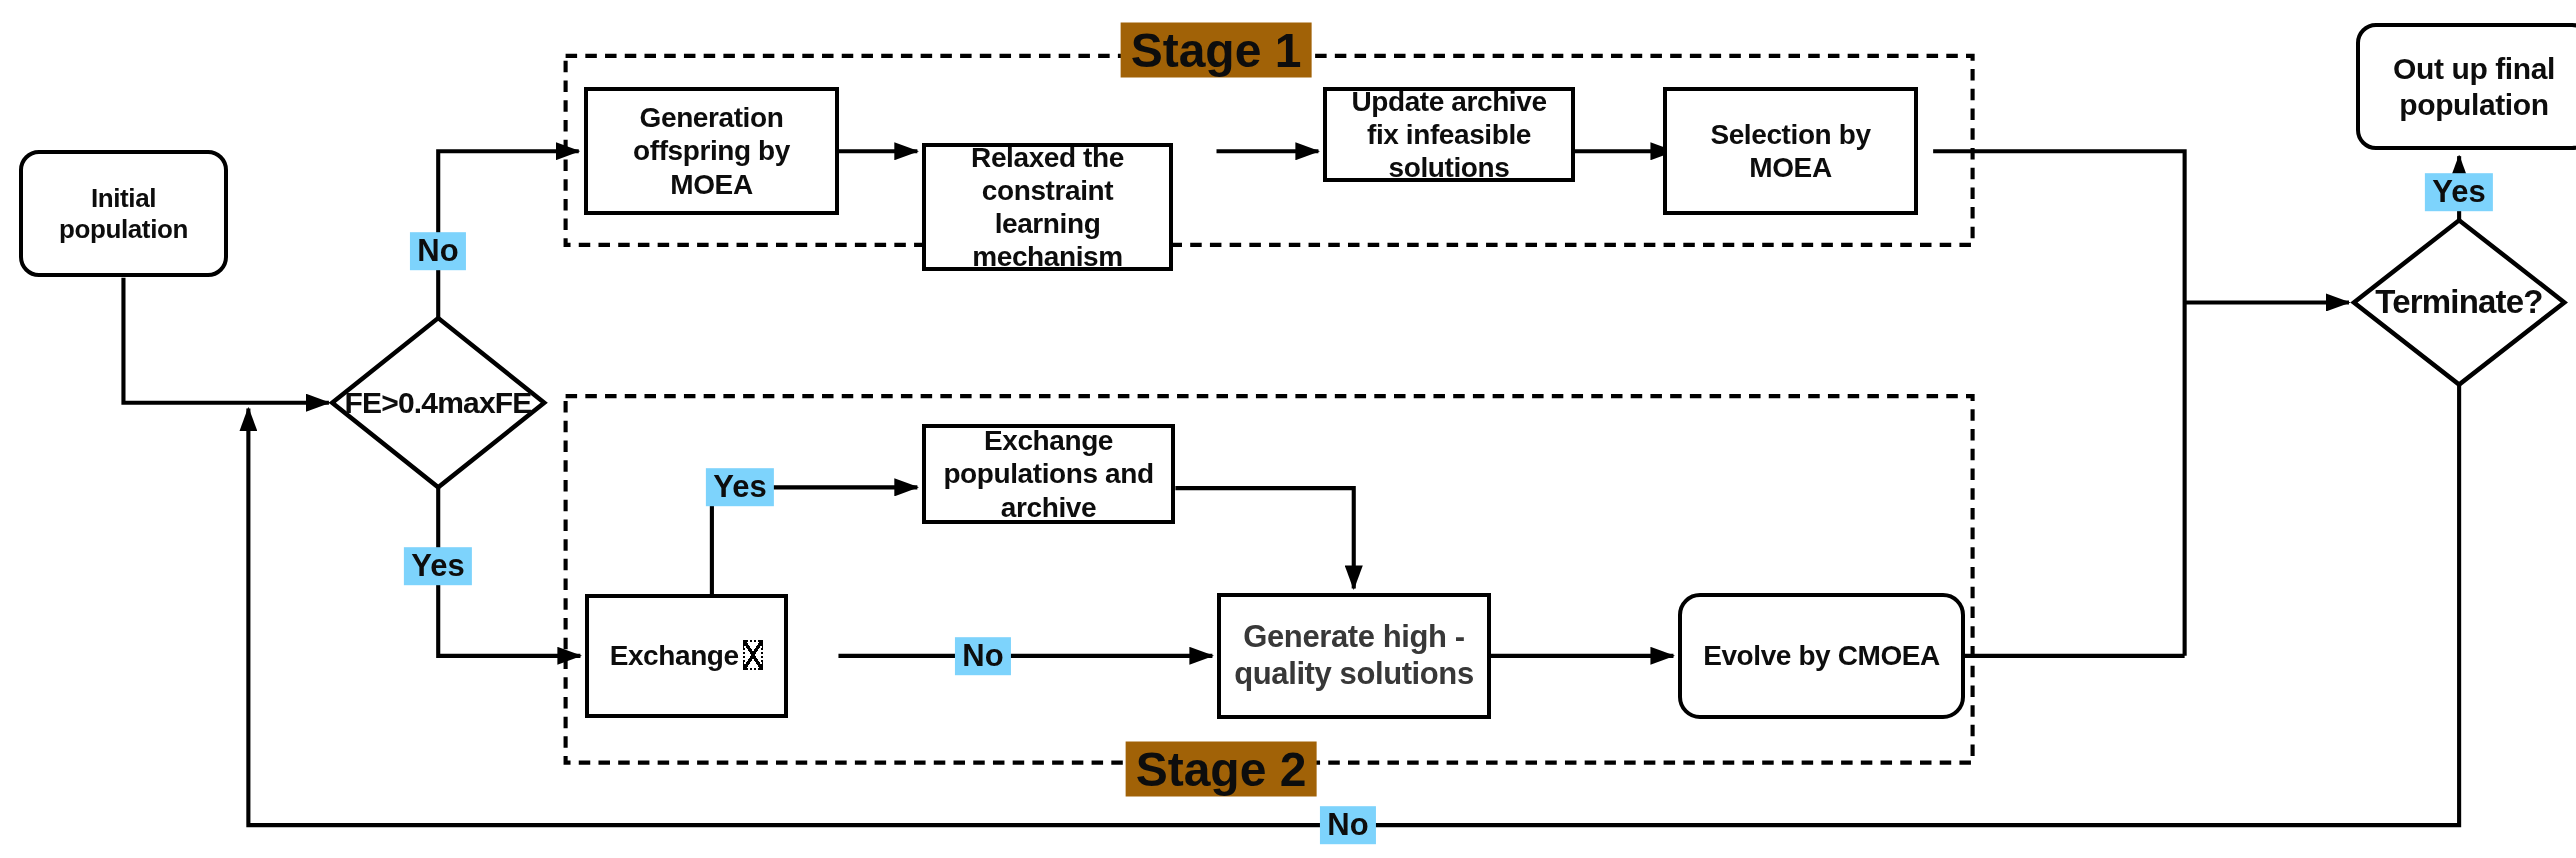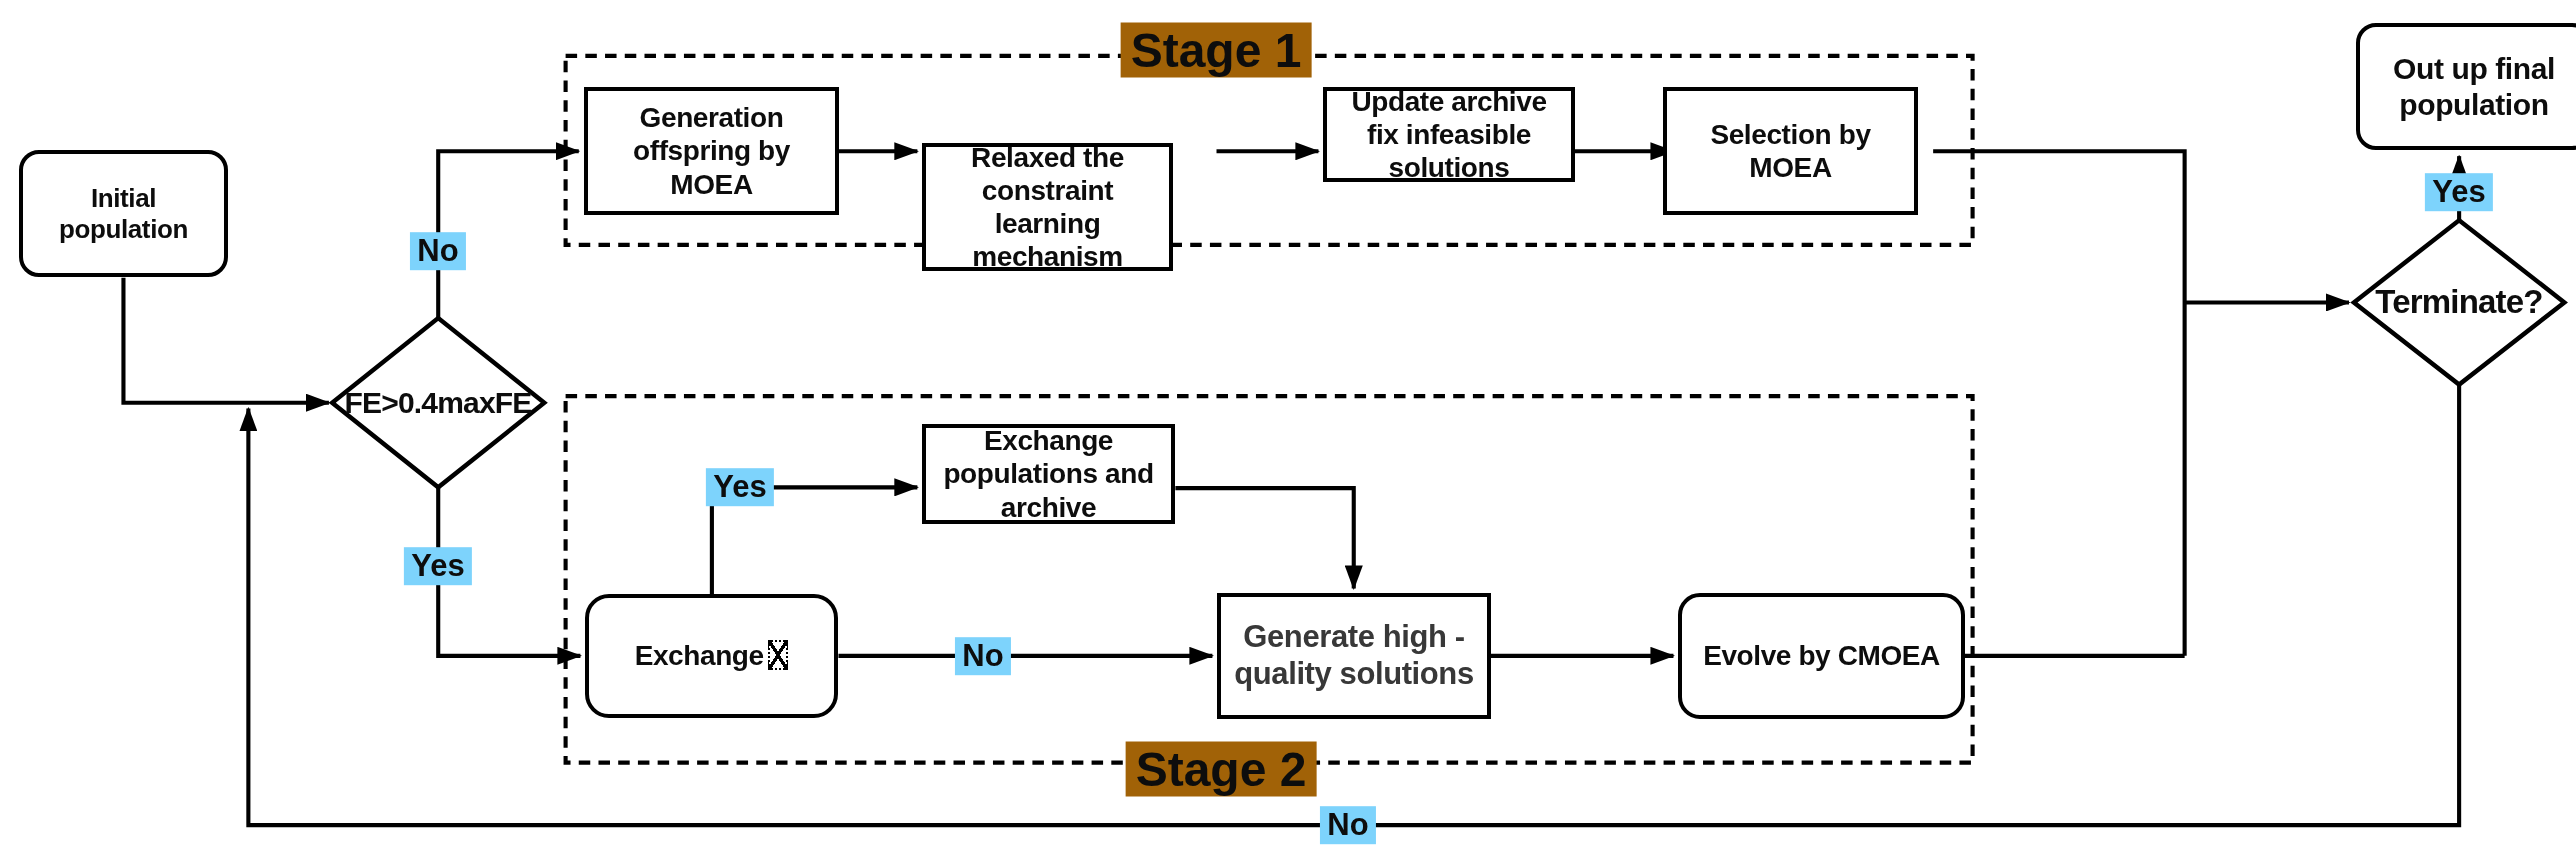--- a/index.html
+++ b/index.html
@@ -94,21 +94,21 @@
   </div>
 
   <div class="node" style="left:1663px;top:87px;width:255px;height:128px;justify-content:center;">
     <span>Selection by MOEA</span>
   </div>
 
   <div class="node" style="left:922px;top:424px;width:253px;height:100px;">
     <span>Exchange populations and archive</span>
   </div>
 
-  <div class="node" style="left:585px;top:594px;width:253px;height:124px;border-radius:24px;">
+  <div class="node" style="left:585px;top:594px;width:203px;height:124px;">
     <span><span>Exchange</span><span class="tofu"></span></span>
   </div>
 
   <div class="node gray-text" style="left:1217px;top:593px;width:274px;height:126px;">
     <span>Generate high - quality solutions</span>
   </div>
 
   <div class="node" style="left:1678px;top:593px;width:287px;height:126px;border-radius:22px;">
     <span>Evolve by CMOEA</span>
   </div>

